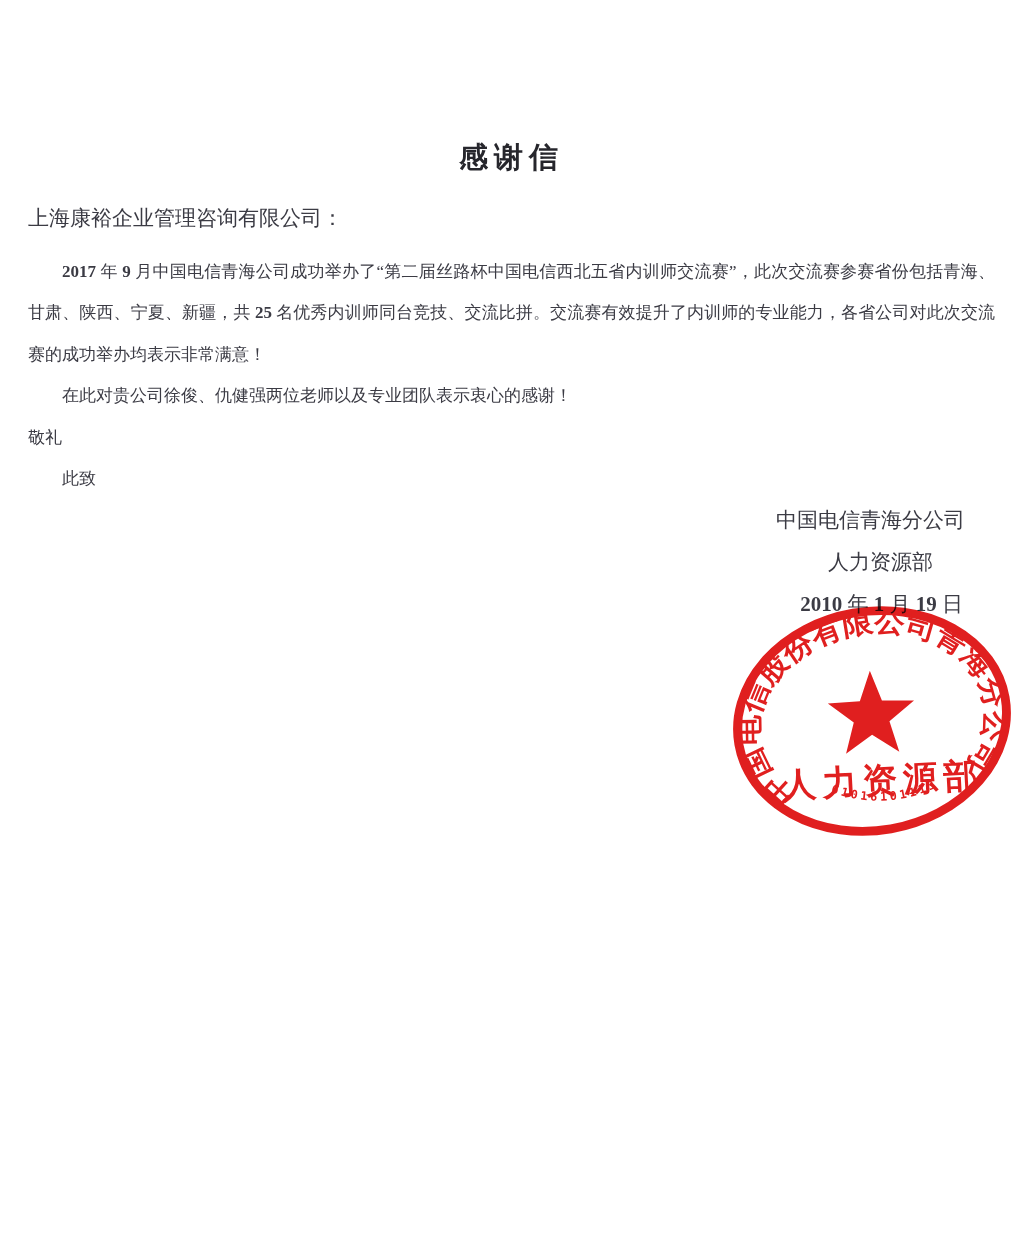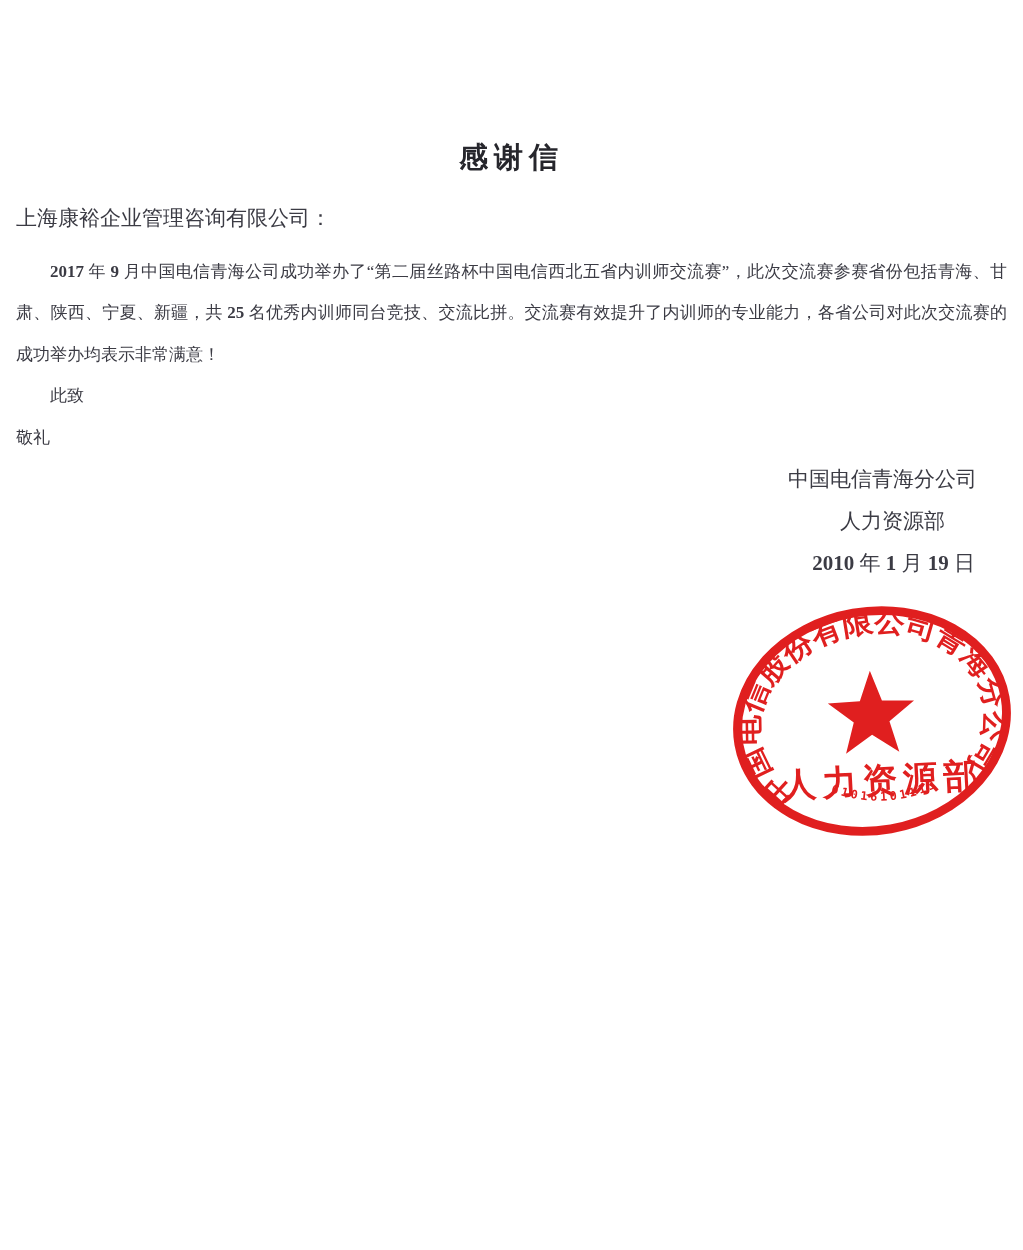--- a/index.html
+++ b/index.html
@@ -4,21 +4,21 @@
 <style>
   html,body { margin:0; padding:0; background:#ffffff; }
   .page {
     position:relative;
     width:1023px; height:1250px;
     background:#ffffff;
     font-family:"Liberation Serif","DejaVu Serif",serif;
     color:#3b3b44;
     overflow:hidden;
   }
-  .content { padding:0 16px; }
+  .content { padding:0 28px; }
   .title {
     margin:138px 0 20px 0;
     text-align:center;
     font-size:29px;
     font-weight:bold;
     letter-spacing:6px;
     color:#26262c;
   }
   .recipient {
     margin:8px 0 12px 0;
@@ -58,23 +58,24 @@
 <body>
 
 <div class="page">
   <div class="content">
 
     <h1 class="title">感谢信</h1>
 
     <p class="recipient">上海康裕企业管理咨询有限公司：</p>
 
     <p class="body-p indent"><b>2017</b> 年 <b>9</b> 月中国电信青海公司成功举办了“第二届丝路杯中国电信西北五省内训师交流赛”，此次交流赛参赛省份包括青海、甘肃、陕西、宁夏、新疆，共 <b>25</b> 名优秀内训师同台竞技、交流比拼。交流赛有效提升了内训师的专业能力，各省公司对此次交流赛的成功举办均表示非常满意！</p>
+    <p class="body-p indent">在此对贵公司徐俊、仇健强两位老师以及专业团队表示衷心的感谢！</p>
 
+    <p class="body-p">敬礼</p>
     <p class="body-p indent">此致</p>
-    <p class="body-p">敬礼</p>
 
     <div class="signature">
       <p class="sig-company">中国电信青海分公司</p>
       <p class="sig-dept">人力资源部</p>
       <p class="sig-date"><b>2010</b> 年 <b>1</b> 月 <b>19</b> 日</p>
     </div>
 
   </div>
 
   <div class="stamp">

